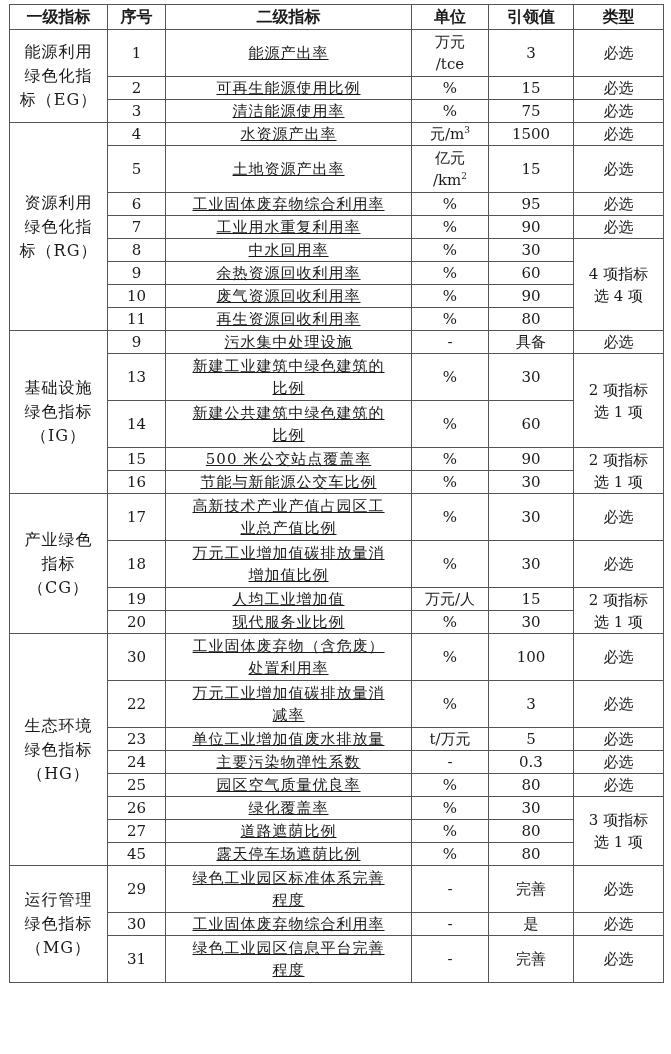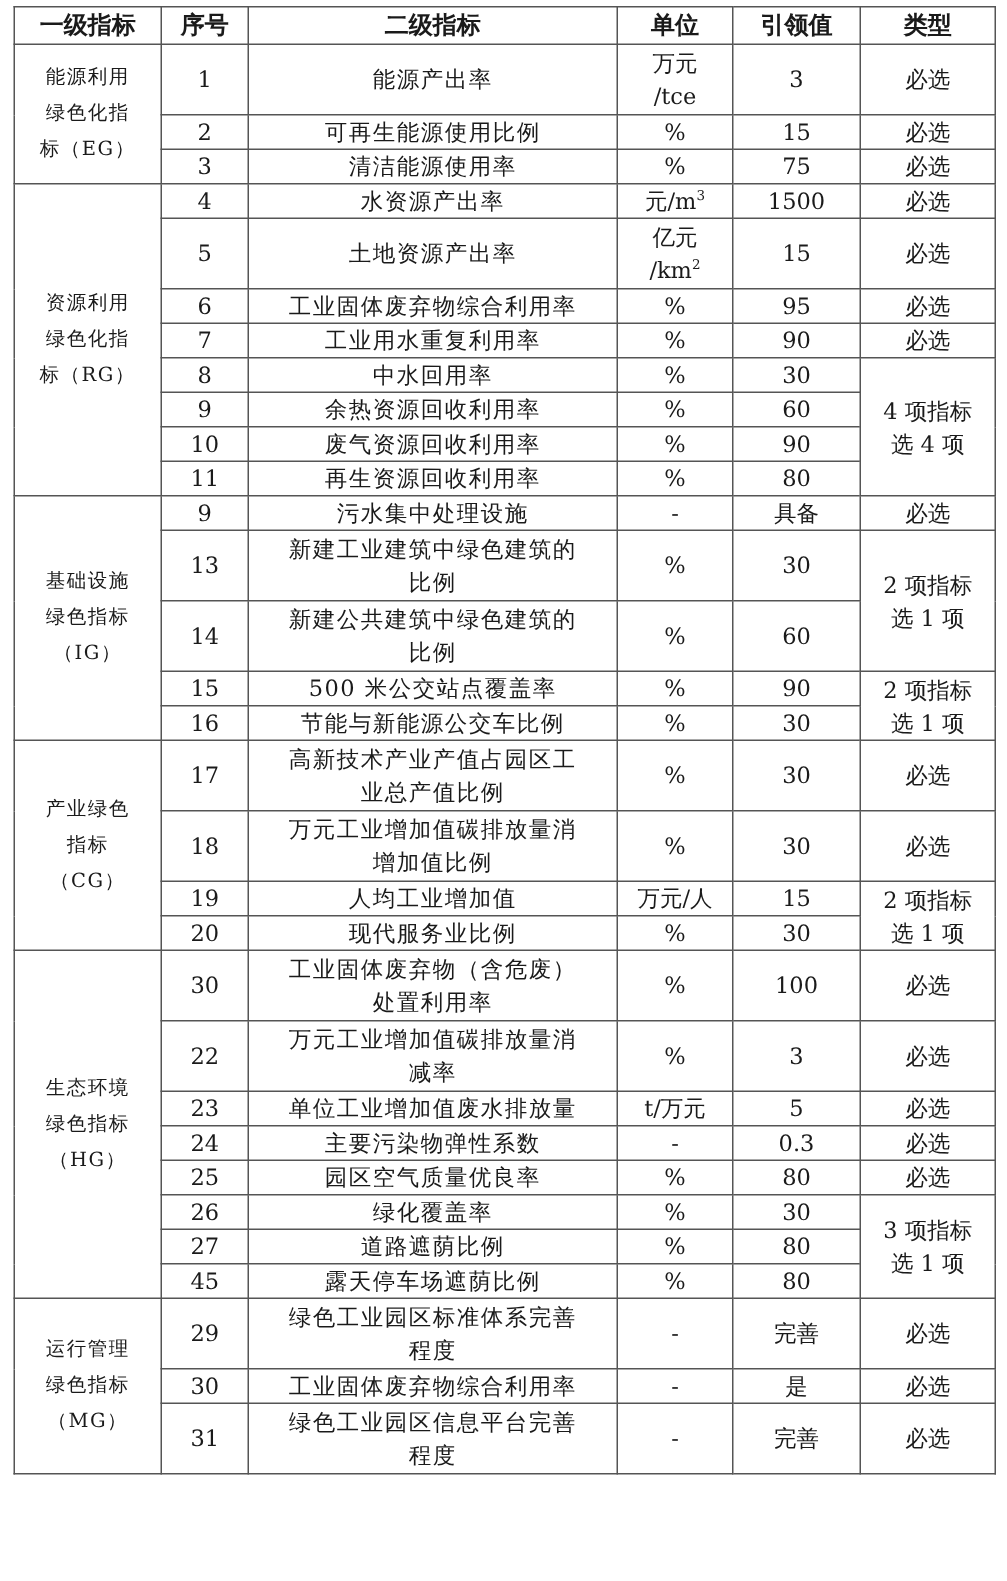--- a/index.html
+++ b/index.html
@@ -2,22 +2,22 @@
 <html><head>
 <meta charset="utf-8">
 <style>
   html, body { margin: 0; padding: 0; background: #ffffff; }
   body { width: 671px; height: 1054px; position: relative; overflow: hidden;
          font-family: "DejaVu Serif", "Liberation Serif", serif; color: #1a1a1a; }
   table { position: absolute; left: 9px; top: 4px; border-collapse: collapse; table-layout: fixed; width: 654px; padding-left: 44px; }
   td, th { border: 1px solid #555; text-align: center; vertical-align: middle; padding: 0 2px;
            font-size: 15px; line-height: 22px; font-weight: normal; }
   th { font-family: "DejaVu Sans", "Liberation Sans", sans-serif; font-weight: bold; font-size: 16px; height: 24px; }
-  td.cat { font-size: 13px; line-height: 24px; letter-spacing: 1px; }
-  td.name { letter-spacing: 1px; }
+  td.cat { font-size: 16px; line-height: 24px; letter-spacing: 1px; }
+  td.name { letter-spacing: 1px; text-decoration: underline; }
   .h1 { height: 23px; }
   .h2 { height: 47px; }
   sup { font-size: 9px; line-height: 0; }
 </style>
 </head>
 <body>
 
 <table>
   <colgroup>
     <col style="width:98px">

